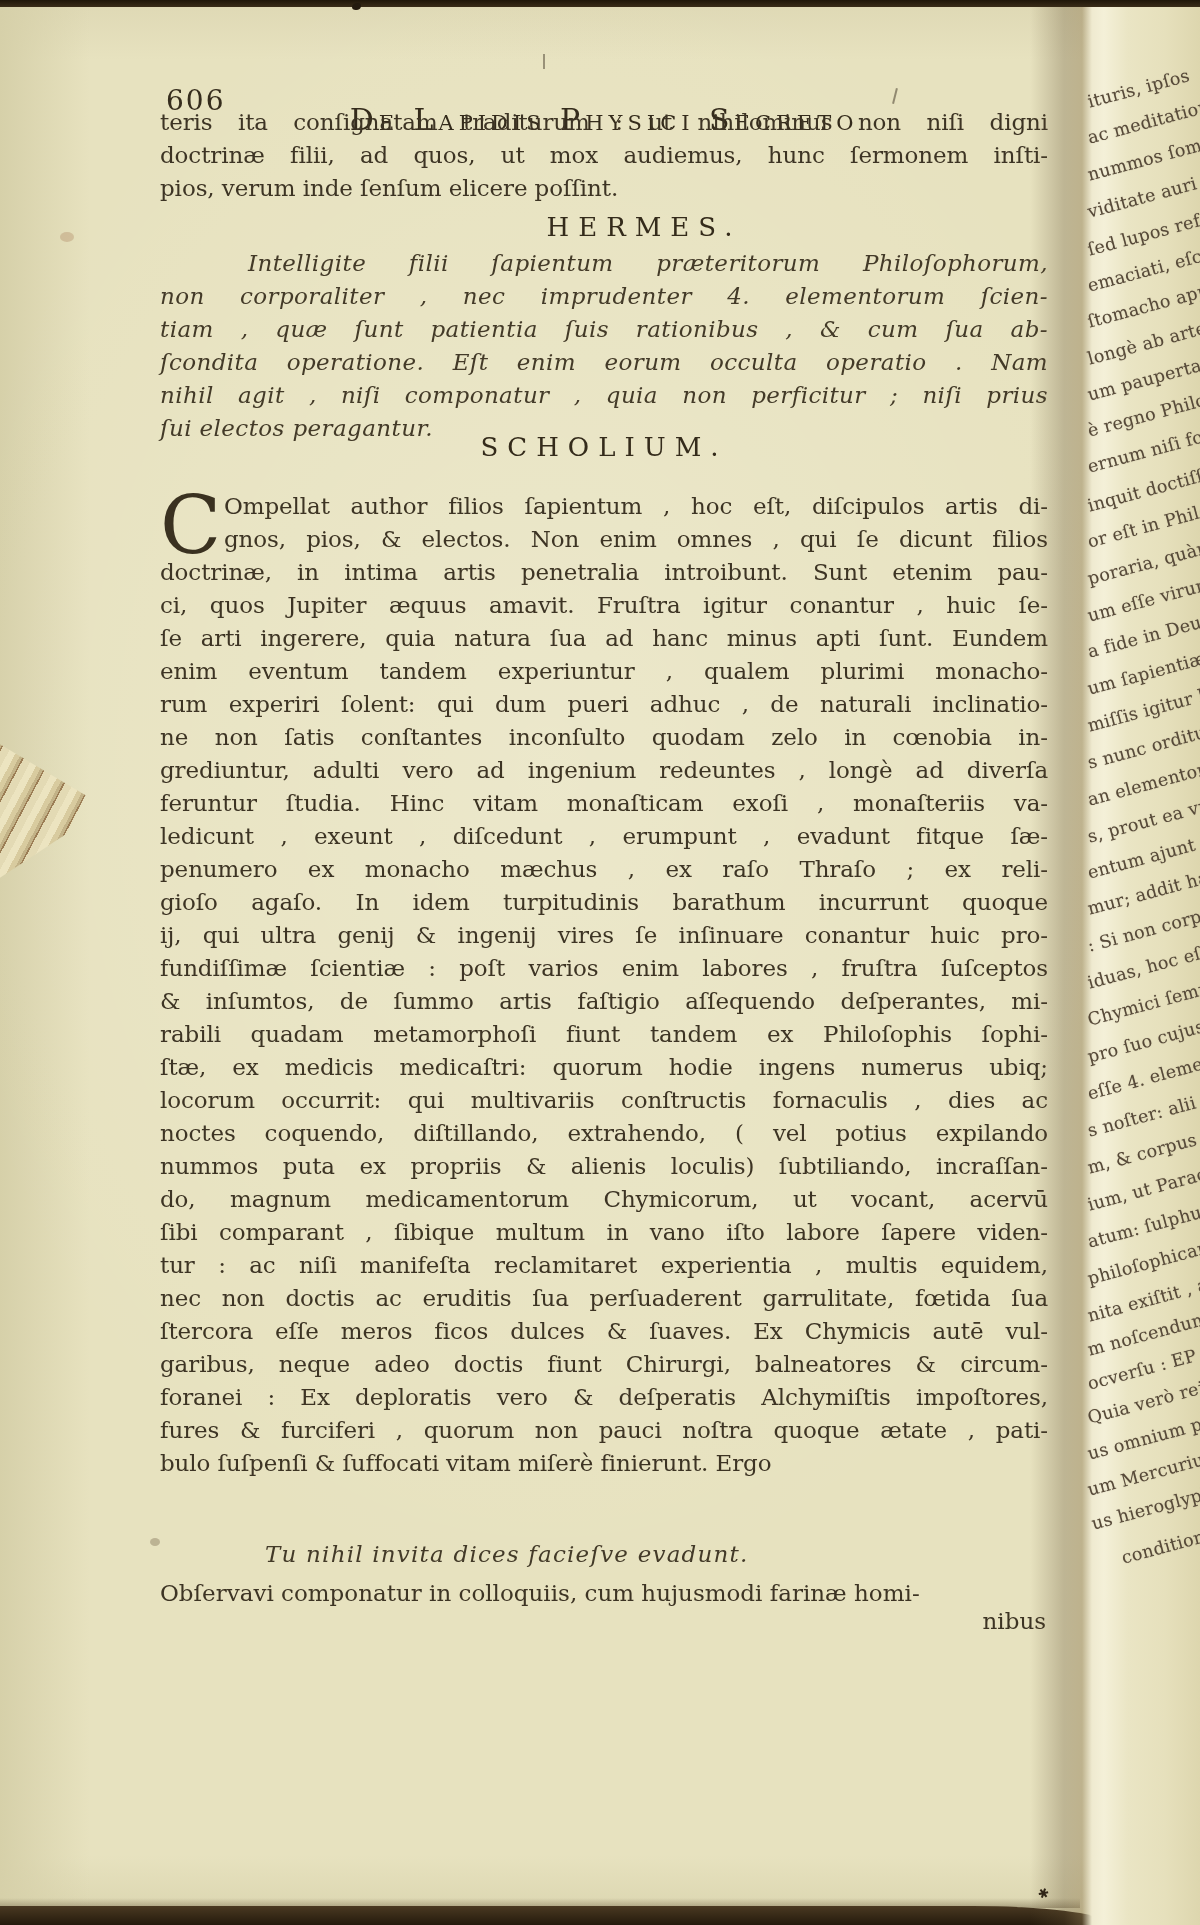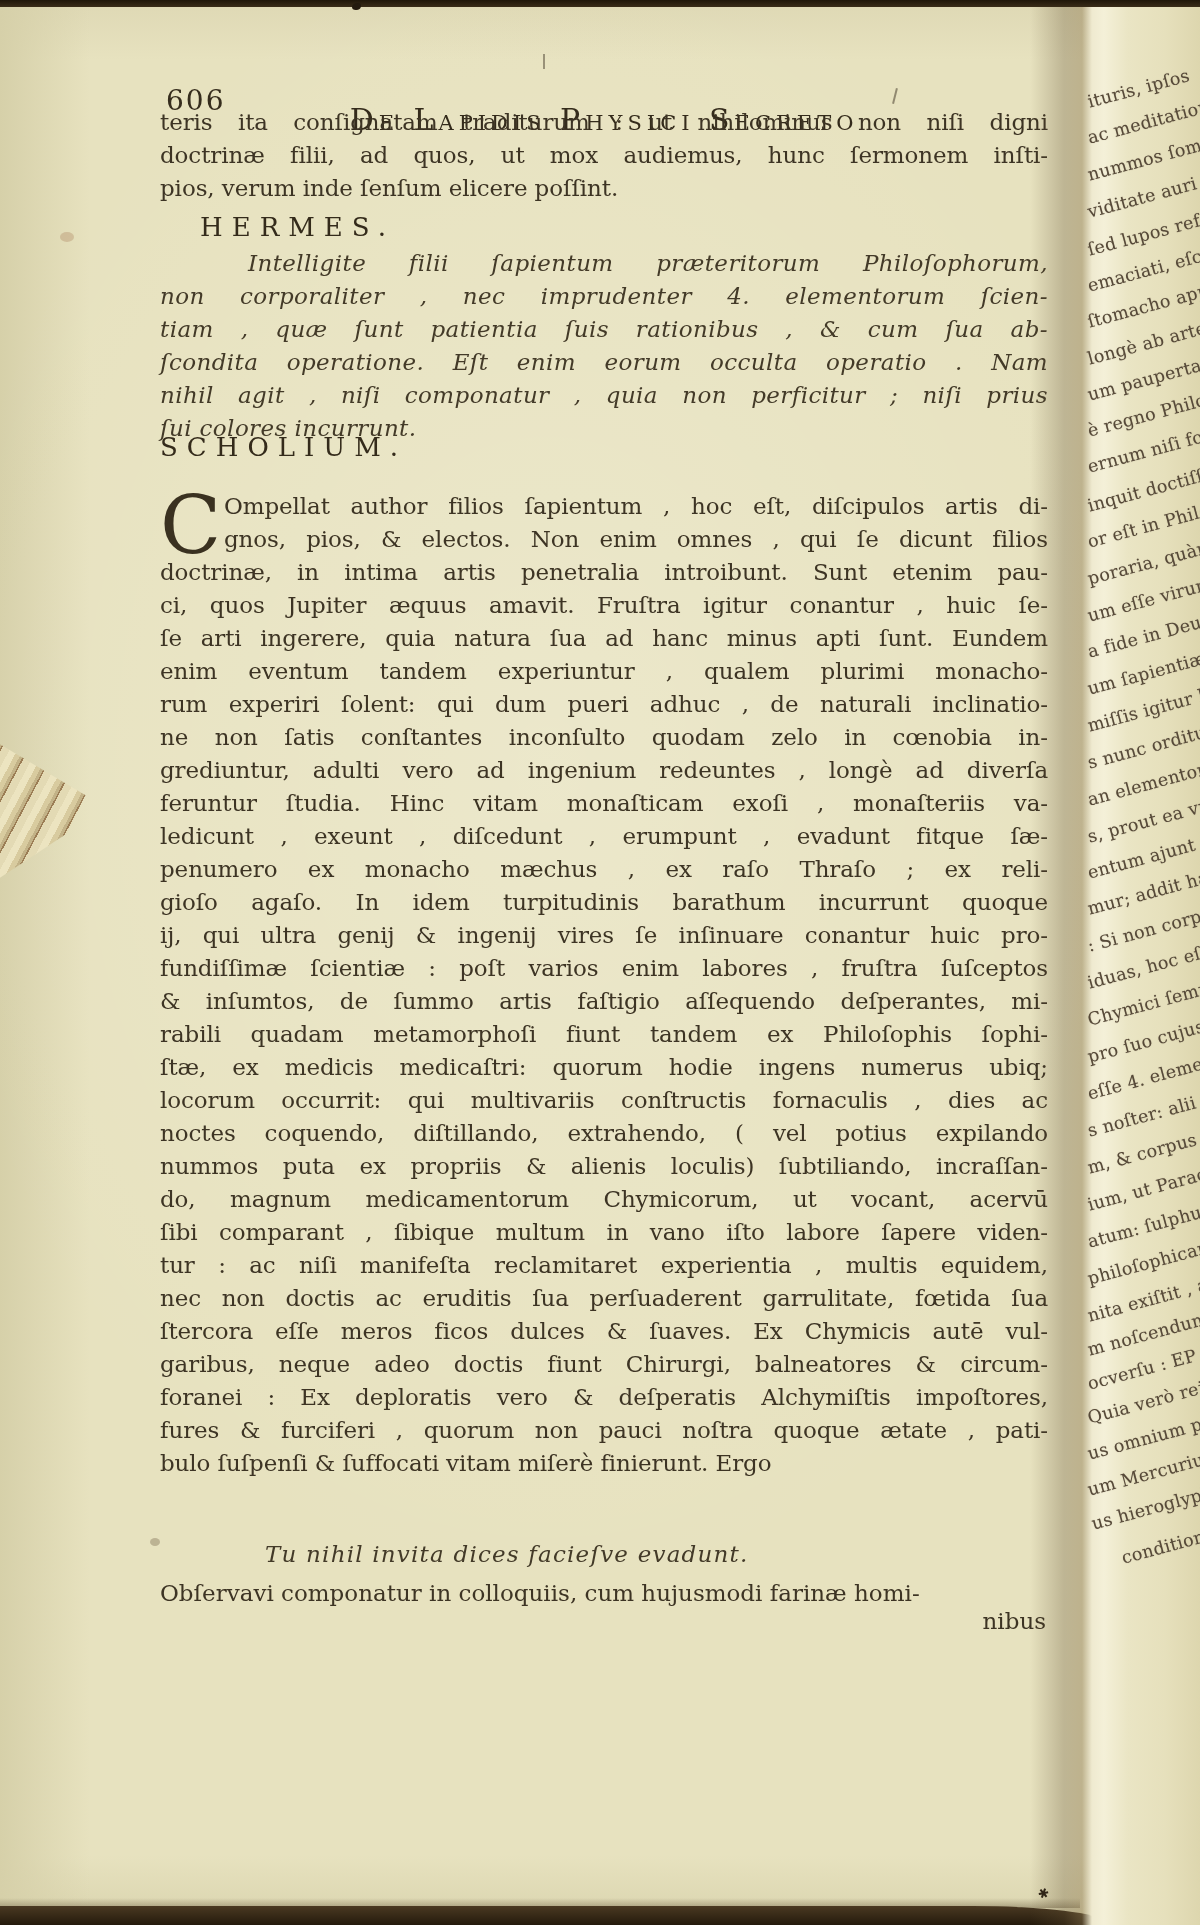--- a/index.html
+++ b/index.html
@@ -58,21 +58,21 @@
   .stray-tick{position:absolute;left:383px;top:-30px;width:2px;height:15px;background:#4a4030;opacity:.5;}
   .tblock{position:absolute;left:0;width:888px;}
   .line{
     font-size:23px;line-height:33px;letter-spacing:-0.1px;
     text-align:justify;text-align-last:justify;
   }
   .tblock .line:last-child{text-align-last:left;}
   #intro{top:106px;}
   #hermes-heading{top:212px;}
   #scholium-heading{top:432px;}
-  .heading{position:absolute;left:0;width:888px;
+  .heading{position:absolute;left:0;width:888px;text-align:center;
     font-size:26px;letter-spacing:9px;color:#342b1b;}
   #hermes-heading{left:40px;}
   #hermes-block{top:247px;font-style:italic;}
   #hermes-block .line{font-size:23px;letter-spacing:0.4px;color:#433a28;}
   #hermes-block .line:first-child{text-indent:88px;}
   #body-block{top:490px;}
   #body-block .line:nth-child(1),#body-block .line:nth-child(2){margin-left:64px;}
   #dropcap{position:absolute;left:0;top:494px;font-size:80px;line-height:64px;color:#3a3120;}
   #verse{position:absolute;left:105px;top:1541px;font-style:italic;font-size:23px;
     letter-spacing:1.2px;color:#433a28;}
@@ -111,21 +111,21 @@
       </div>
 
     <div id="hermes-heading" class="heading">HERMES.</div>
 
     <div id="hermes-block" class="tblock">
         <div class="line">Intelligite filii ſapientum præteritorum Philoſophorum,</div>
         <div class="line">non corporaliter , nec imprudenter 4. elementorum ſcien-</div>
         <div class="line">tiam , quæ ſunt patientia ſuis rationibus , &amp; cum ſua ab-</div>
         <div class="line">ſcondita operatione.  Eſt enim eorum occulta operatio .  Nam</div>
         <div class="line">nihil agit , niſi componatur , quia non perficitur ; niſi prius</div>
-        <div class="line">ſui colores incurrunt.</div>
+        <div class="line">ſui electos peragantur.</div>
       </div>
 
     <div id="scholium-heading" class="heading">SCHOLIUM.</div>
 
     <div id="dropcap">C</div>
 
     <div id="body-block" class="tblock">
         <div class="line">Ompellat author filios ſapientum , hoc eſt, diſcipulos artis di-</div>
         <div class="line">gnos, pios, &amp; electos.  Non enim omnes ,  qui ſe dicunt filios</div>
         <div class="line">doctrinæ, in intima artis penetralia introibunt.  Sunt etenim pau-</div>

